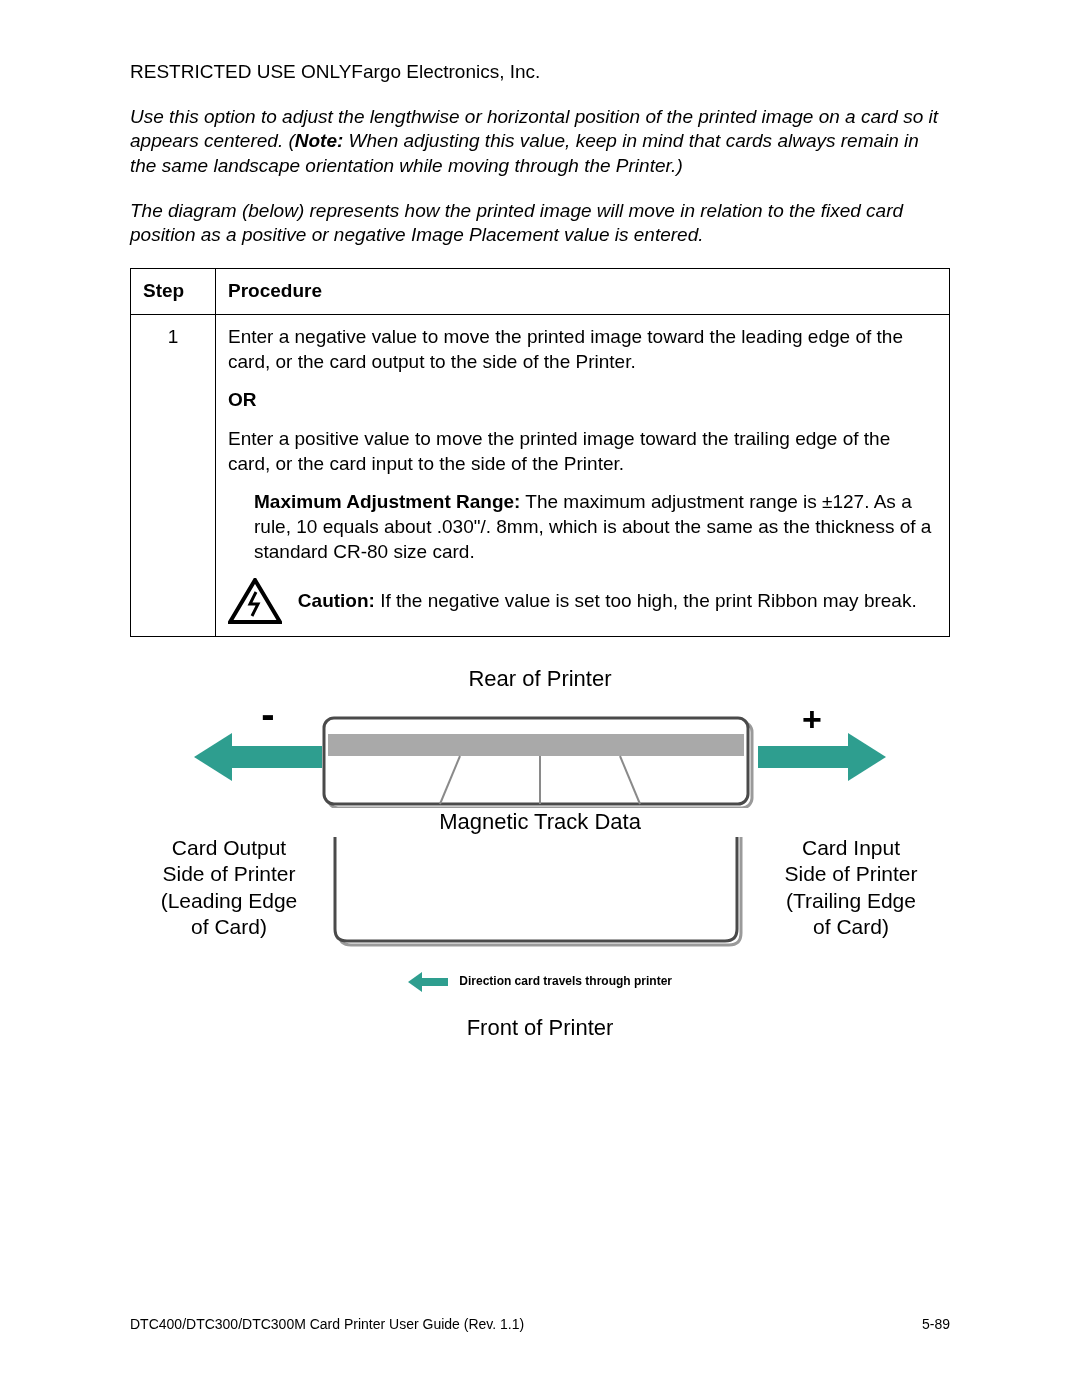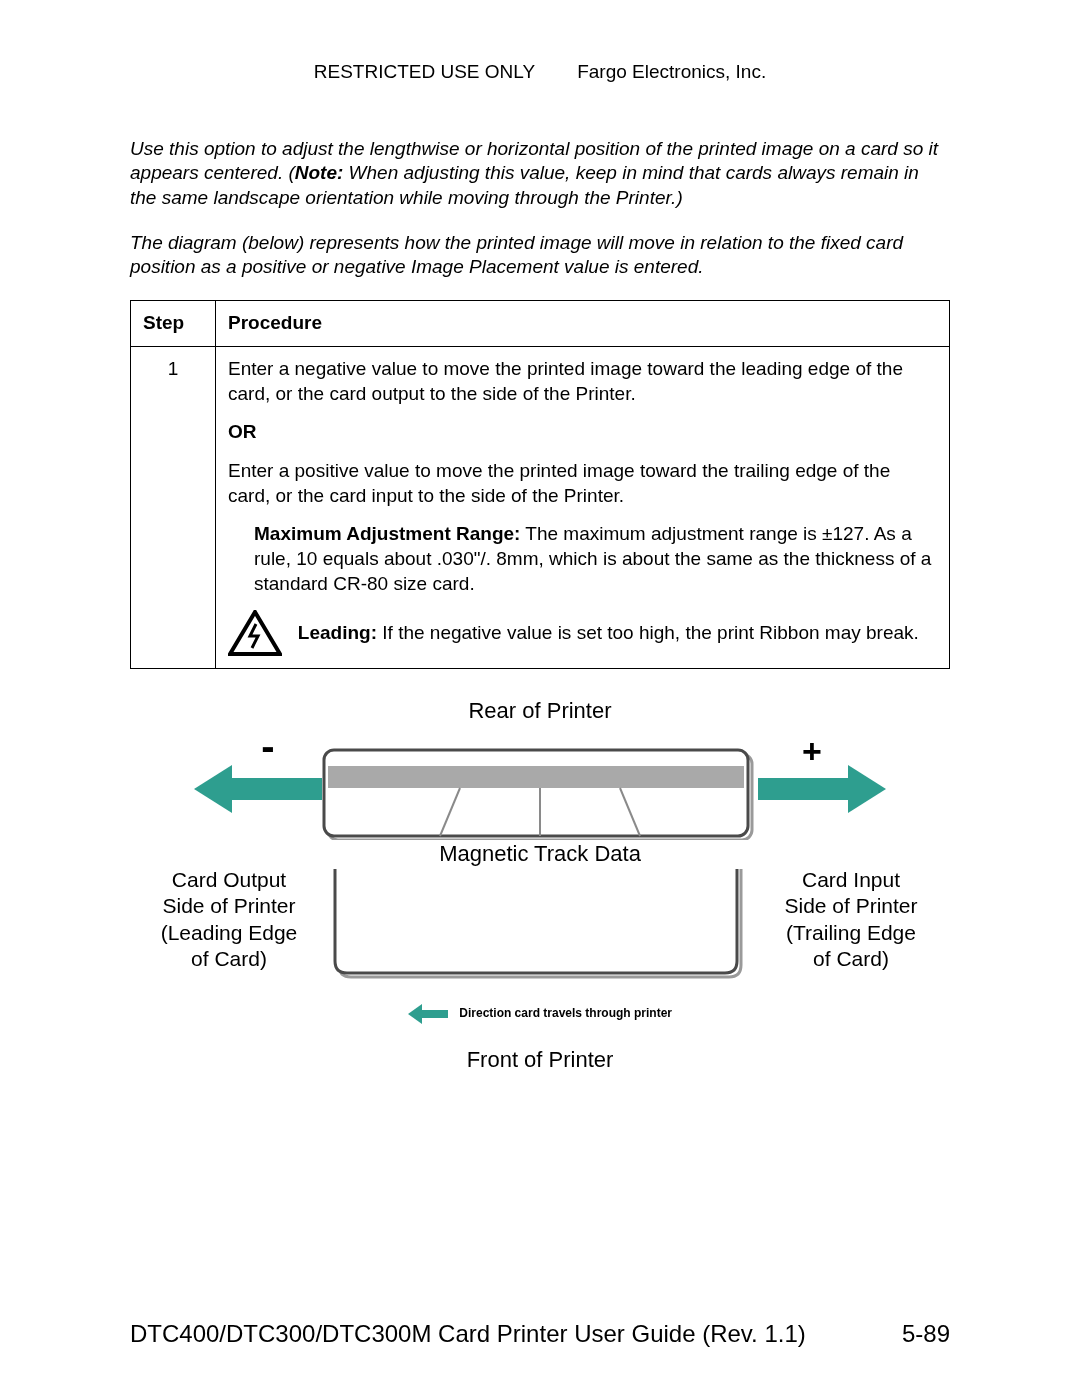--- a/index.html
+++ b/index.html
@@ -13,24 +13,23 @@
     width: 1080px;
     height: 1397px;
     position: relative;
     box-sizing: border-box;
     padding: 60px 130px 50px 130px;
     font-size: 19px;
     line-height: 1.3;
   }
   .hdr {
     display: flex;
-    justify-content: center;
+    justify-content: flex-start;
     font-size: 19px;
-    margin-bottom: 52px;
-    gap: 42px;
+    margin-bottom: 20px;
   }
   h1 {
     font-size: 26px;
     font-weight: bold;
     margin: 0 0 20px 0;
   }
   p { margin: 0 0 20px 0; font-style: italic; }
   .note-bold { font-weight: bold; }
 
   table.proc {
@@ -67,24 +66,24 @@
     gap: 16px;
     margin-top: 4px;
   }
   .left-col, .right-col { width: 160px; }
   .card-col { width: 430px; text-align: center; }
 
   .footer {
     position: absolute;
     left: 130px;
     right: 130px;
-    bottom: 48px;
+    bottom: 64px;
     display: flex;
     justify-content: space-between;
-    font-size: 24px;
+    font-size: 14px;
   }
 </style>
 </head>
 <body>
 
 <div class="page">
 
   <div class="hdr">
     <div>RESTRICTED USE ONLY</div>
     <div>Fargo Electronics, Inc.</div>
@@ -110,21 +109,21 @@
         <div class="proc-block note-bold">OR</div>
         <div class="proc-block">Enter a positive value to move the printed image toward the trailing edge of the card, or the card input to the side of the Printer.</div>
         <div class="range">
           <span class="note-bold">Maximum Adjustment Range:</span><span>  The maximum adjustment range is ±127. As a rule, 10 equals about .030"/. 8mm, which is about the same as the thickness of a standard CR-80 size card.</span>
         </div>
         <div class="caution-row">
           <svg width="54" height="48" viewBox="0 0 54 48">
             <polygon points="27,2 52,44 2,44" fill="#fff" stroke="#000" stroke-width="4"></polygon>
             <polyline points="28,14 22,26 30,26 24,38" fill="none" stroke="#000" stroke-width="3" stroke-linejoin="miter" stroke-linecap="butt"></polyline>
           </svg>
-          <span>&nbsp;&nbsp;</span><span class="note-bold">Leading:</span><span>  If the negative value is set too high, the print Ribbon may break.</span>
+          <span>&nbsp;&nbsp;</span><span class="note-bold">Caution:</span><span>  If the negative value is set too high, the print Ribbon may break.</span>
         </div>
       </td>
     </tr>
   </tbody>
     </table>
 
   <div class="diagram-wrap">
     <div class="diagram-title">Rear of Printer</div>
 
     <svg width="760" height="110" viewBox="0 0 760 110" style="display:block;margin:0 auto;">

